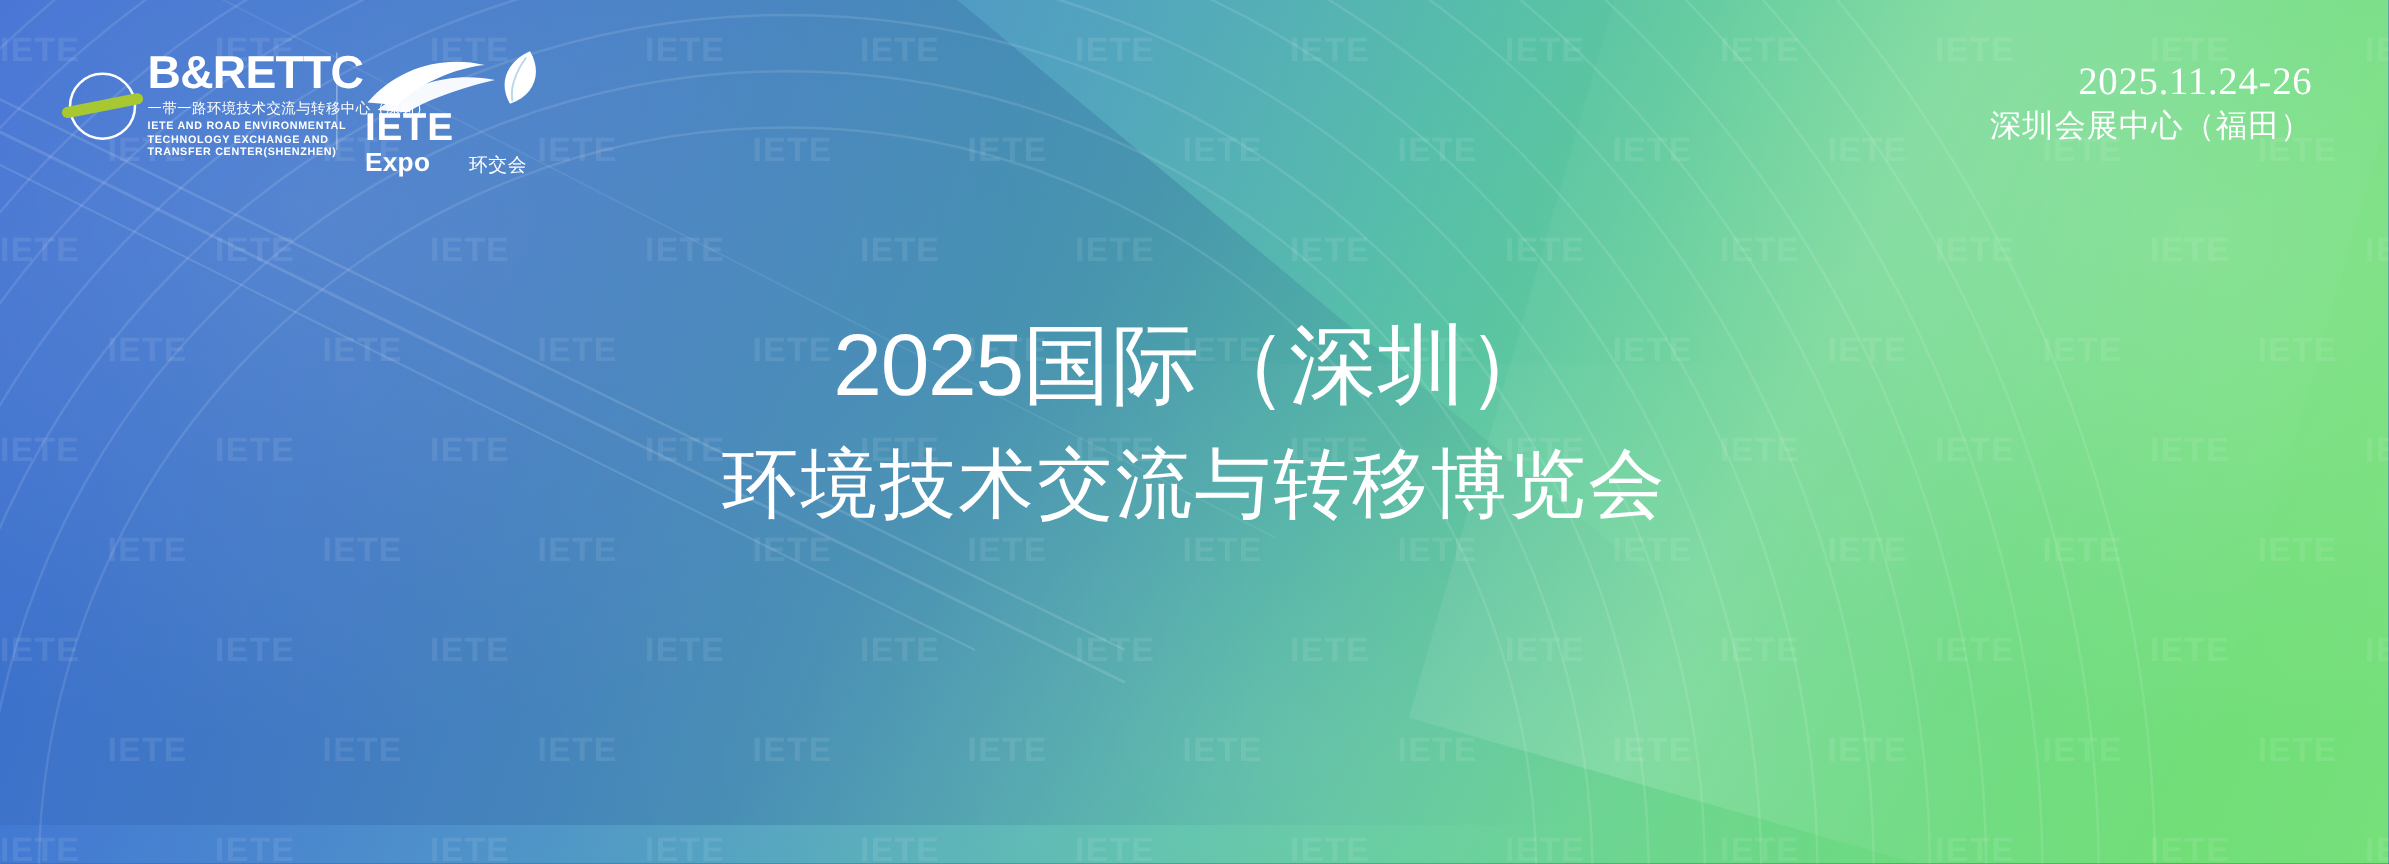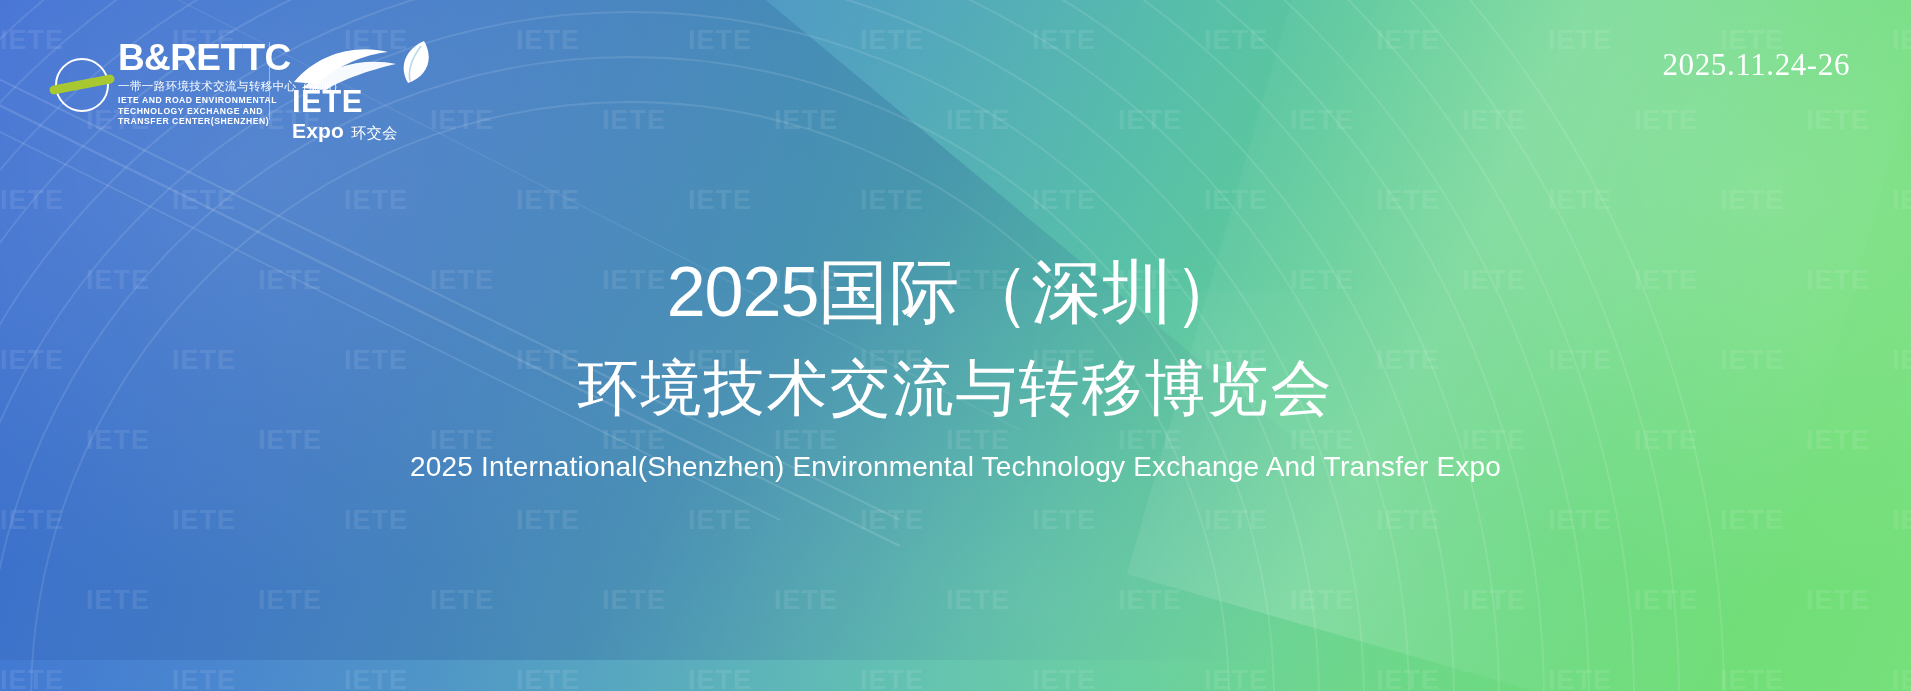--- a/index.html
+++ b/index.html
@@ -121,20 +121,21 @@
   .iete .line2{
     display:flex; align-items:baseline; gap:7px; margin-top:1px;
   }
   .iete .expo{
     color:#fff; font-size:21px; line-height:26px; font-weight:700;
     letter-spacing:.2px; font-family:"Liberation Sans",sans-serif;
   }
   .iete .cnsm{
     color:#fff; font-size:15px; line-height:20px; letter-spacing:.5px;
     font-family:"DejaVu Sans",sans-serif;
+    margin-left:24px;
   }
 
   
   .meta{ position:absolute; right:61px; top:46px; text-align:right; }
   .meta .date{
     color:#fff; font-size:31px; line-height:38px; letter-spacing:.6px;
     font-family:Liberation Serif, serif;
   }
   .meta .venue{
     color:#fff; font-size:25px; line-height:34px; letter-spacing:.8px;
@@ -233,23 +234,23 @@
     </svg>
     <div class="line1">IETE</div>
     <div class="line2">
       <span class="expo">Expo</span>
       <span class="cnsm">环交会</span>
     </div>
   </div>
 
   <div class="meta">
     <div class="date">2025.11.24-26</div>
+    <div class="venue">深圳会展中心（福田）</div>
   </div>
 
   <div class="title-block">
     <div class="t1">
       <span class="num">2025</span><span>国际（深圳）</span>
     </div>
     <div class="t2">环境技术交流与转移博览会</div>
-    <div class="t3">2025 International(Shenzhen) Environmental Technology Exchange And Transfer Expo</div>
   </div>
 
 </div>
 
 </body></html>

